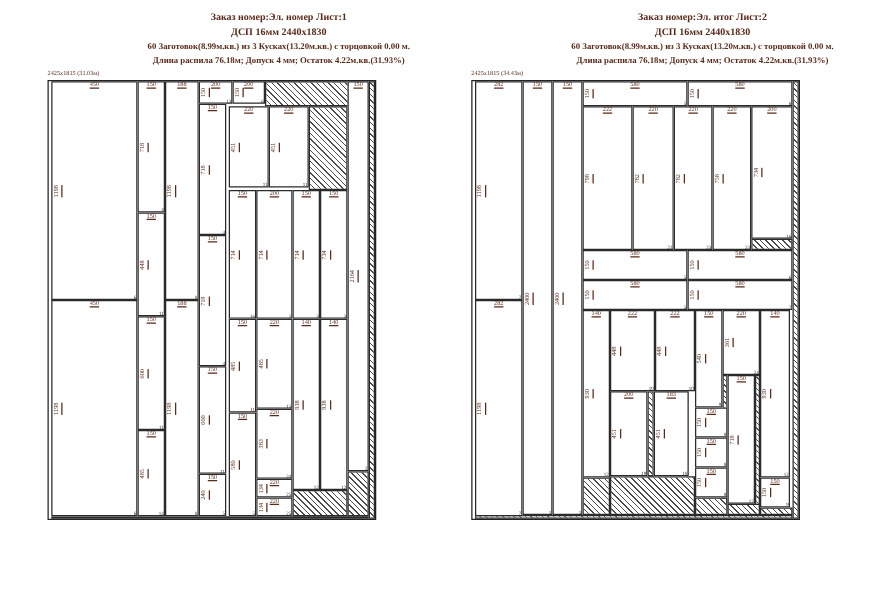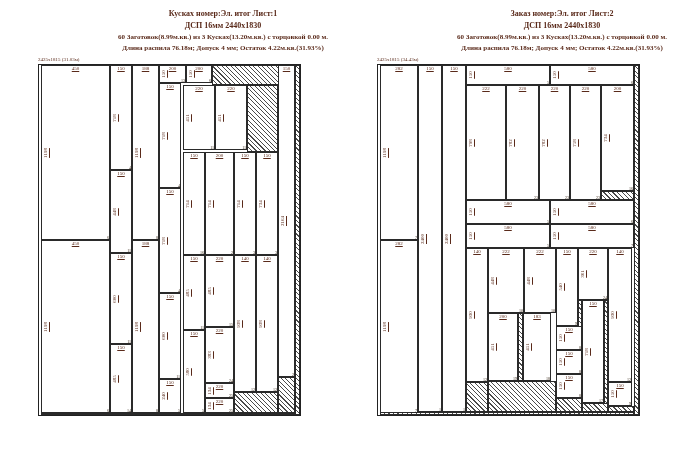--- a/index.html
+++ b/index.html
@@ -19,21 +19,21 @@
       writing-mode:vertical-rl;font-size:5px;line-height:7px;text-decoration:underline;
       white-space:nowrap;color:#5a2a1a;}
   .pid{position:absolute;right:0;bottom:-1px;font-size:4px;line-height:5px;color:#3a2a1a;}
 </style>
 </head>
 <body>
 
 <div class="page">
 
   <div class="sheet-header" style="left:58px;">
-    <div class="h1">Кусках номер:Эл. итог   Лист:1</div>
+    <div class="h1">Заказ номер:Эл. номер   Лист:1</div>
     <div class="h2">ДСП 16мм 2440х1830</div>
     <div class="h3">60 Заготовок(8.99м.кв.) из 3 Кусках(13.20м.кв.) с торцовкой 0.00 м.</div>
     <div class="h4">Длина распила 76.18м; Допуск 4 мм; Остаток 4.22м.кв.(31.93%)</div>
   </div>
   <div class="panel-label" style="left:38px;top:57px;">2425х1815 (31.03м)</div>
   <div class="panel" style="left:38px;top:64px;">
       <div class="waste" style="left: 173px; top: 0px; width: 83px; height: 20px;"></div>
       <div class="waste" style="left: 208px; top: 20px; width: 31px; height: 67px;"></div>
       <div class="waste" style="left: 195px; top: 327px; width: 44px; height: 21px;"></div>
       <div class="waste" style="left: 239px; top: 312px; width: 17px; height: 36px;"></div>

